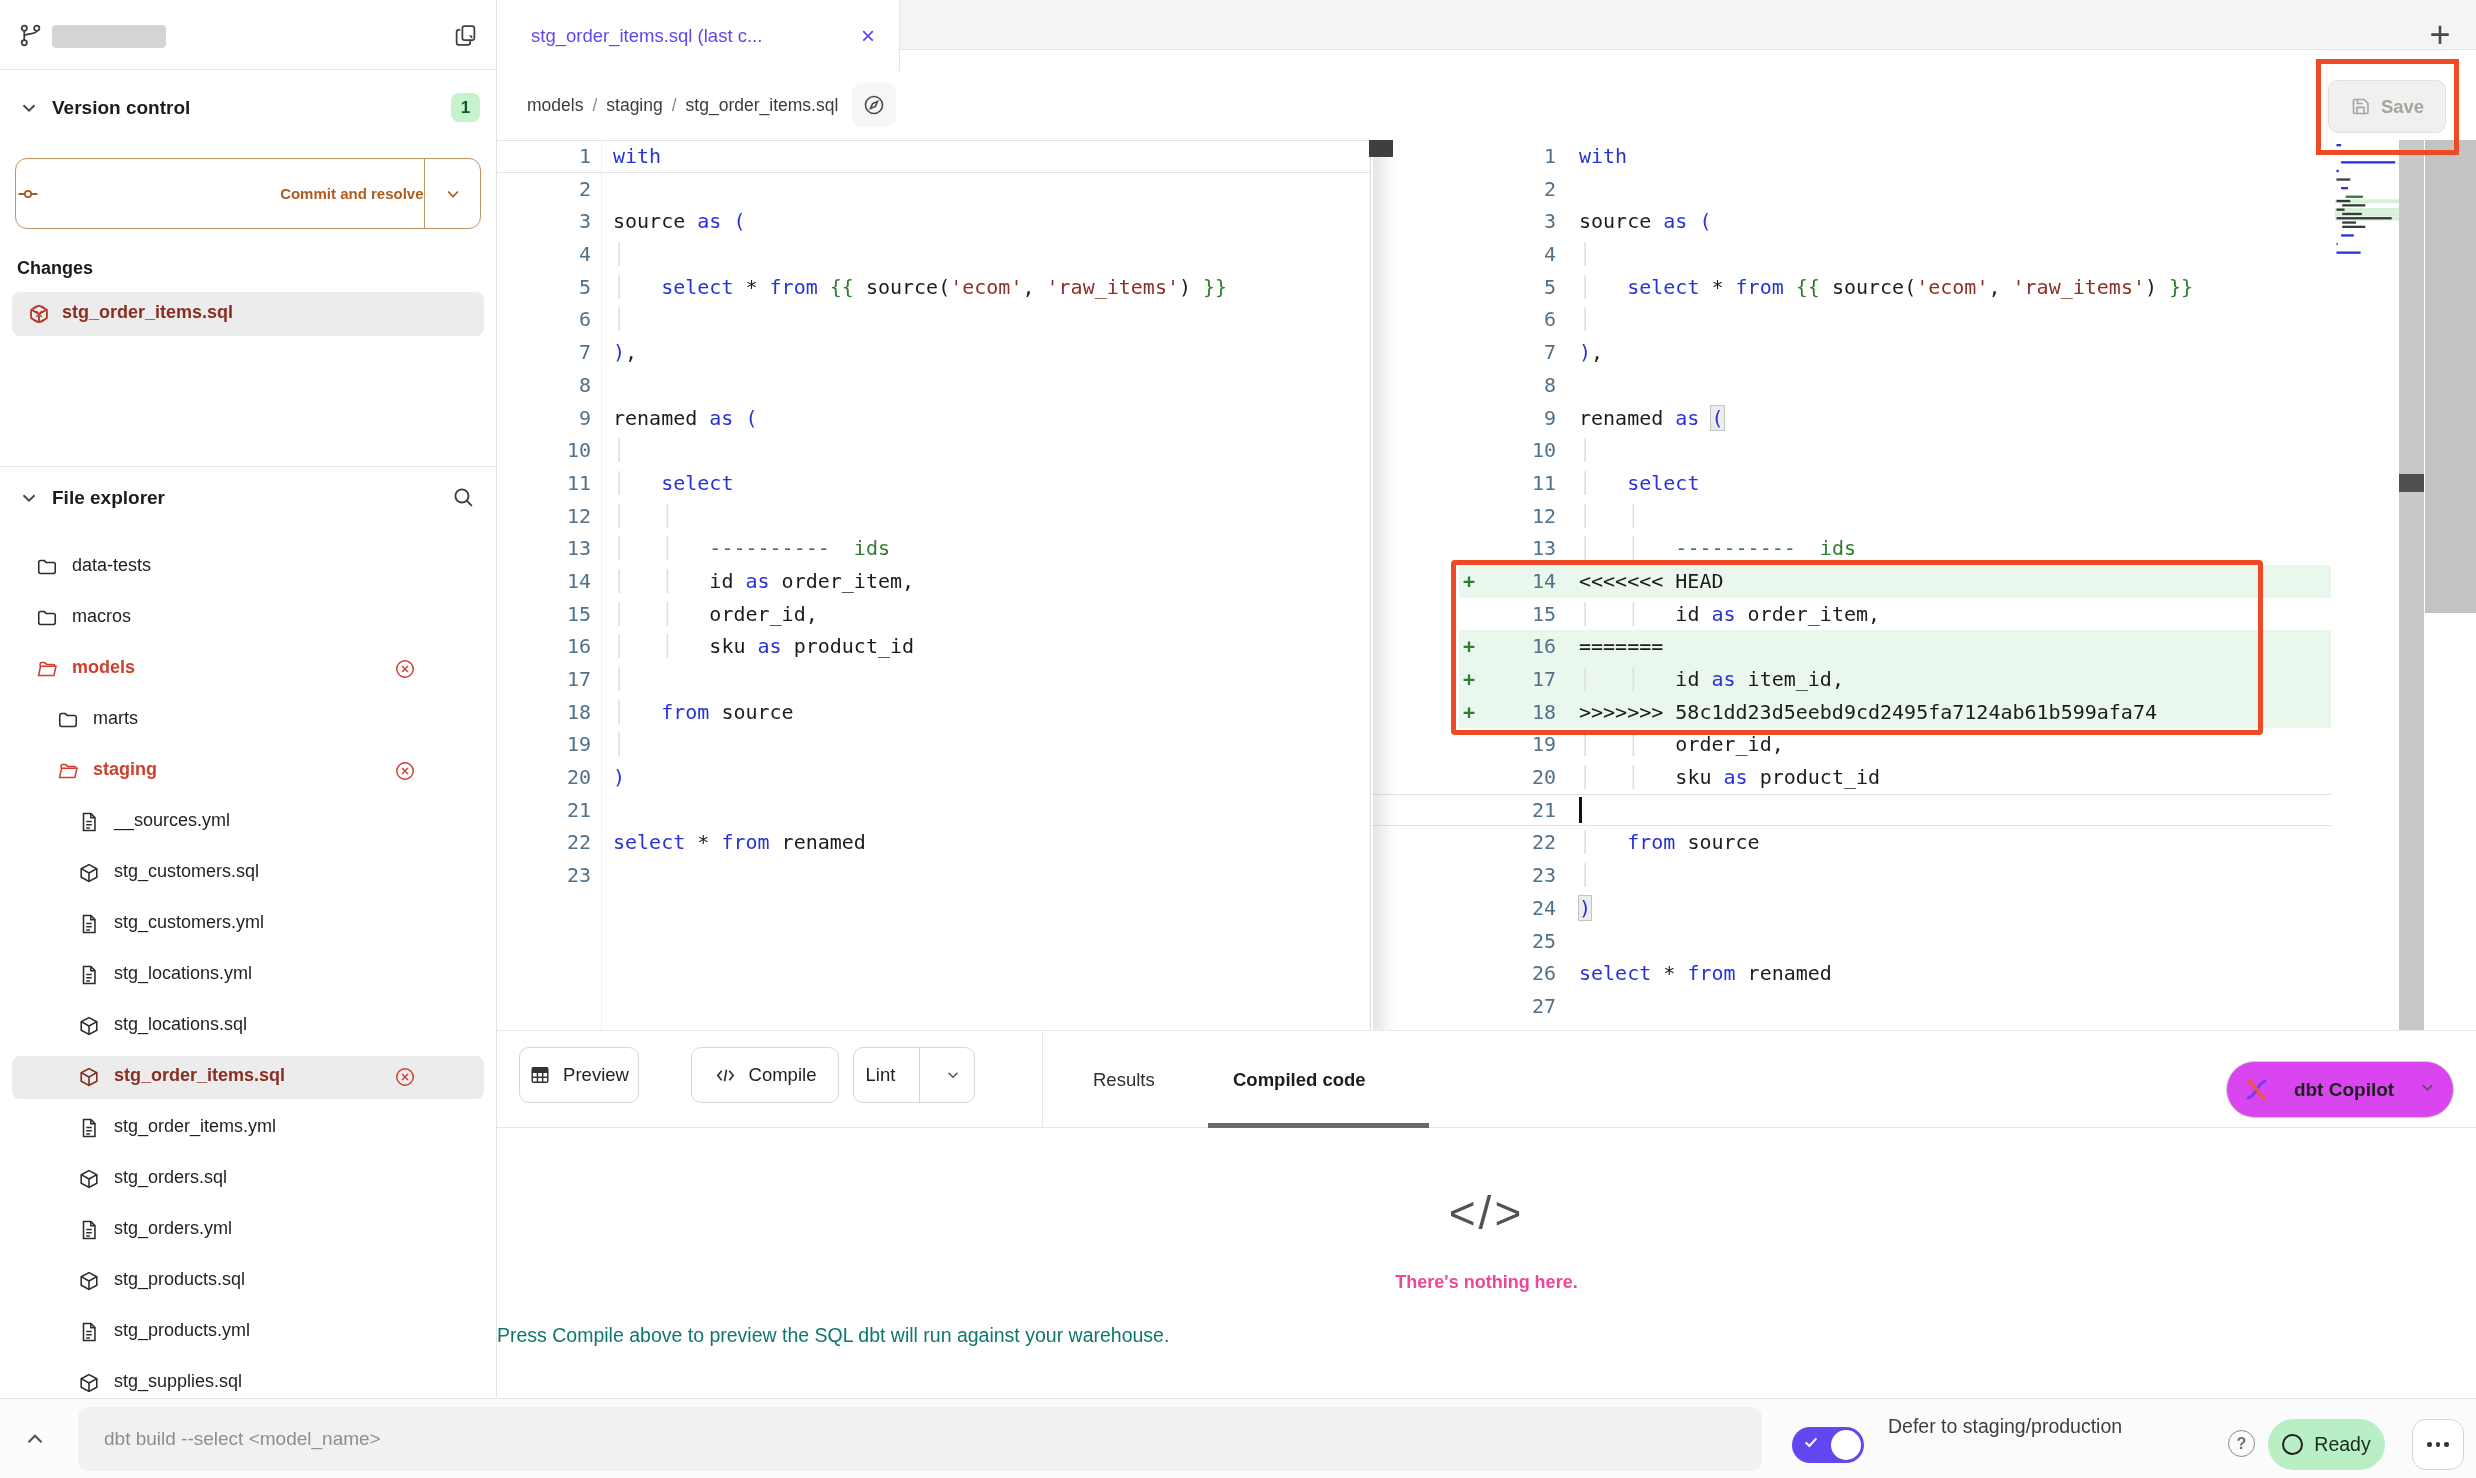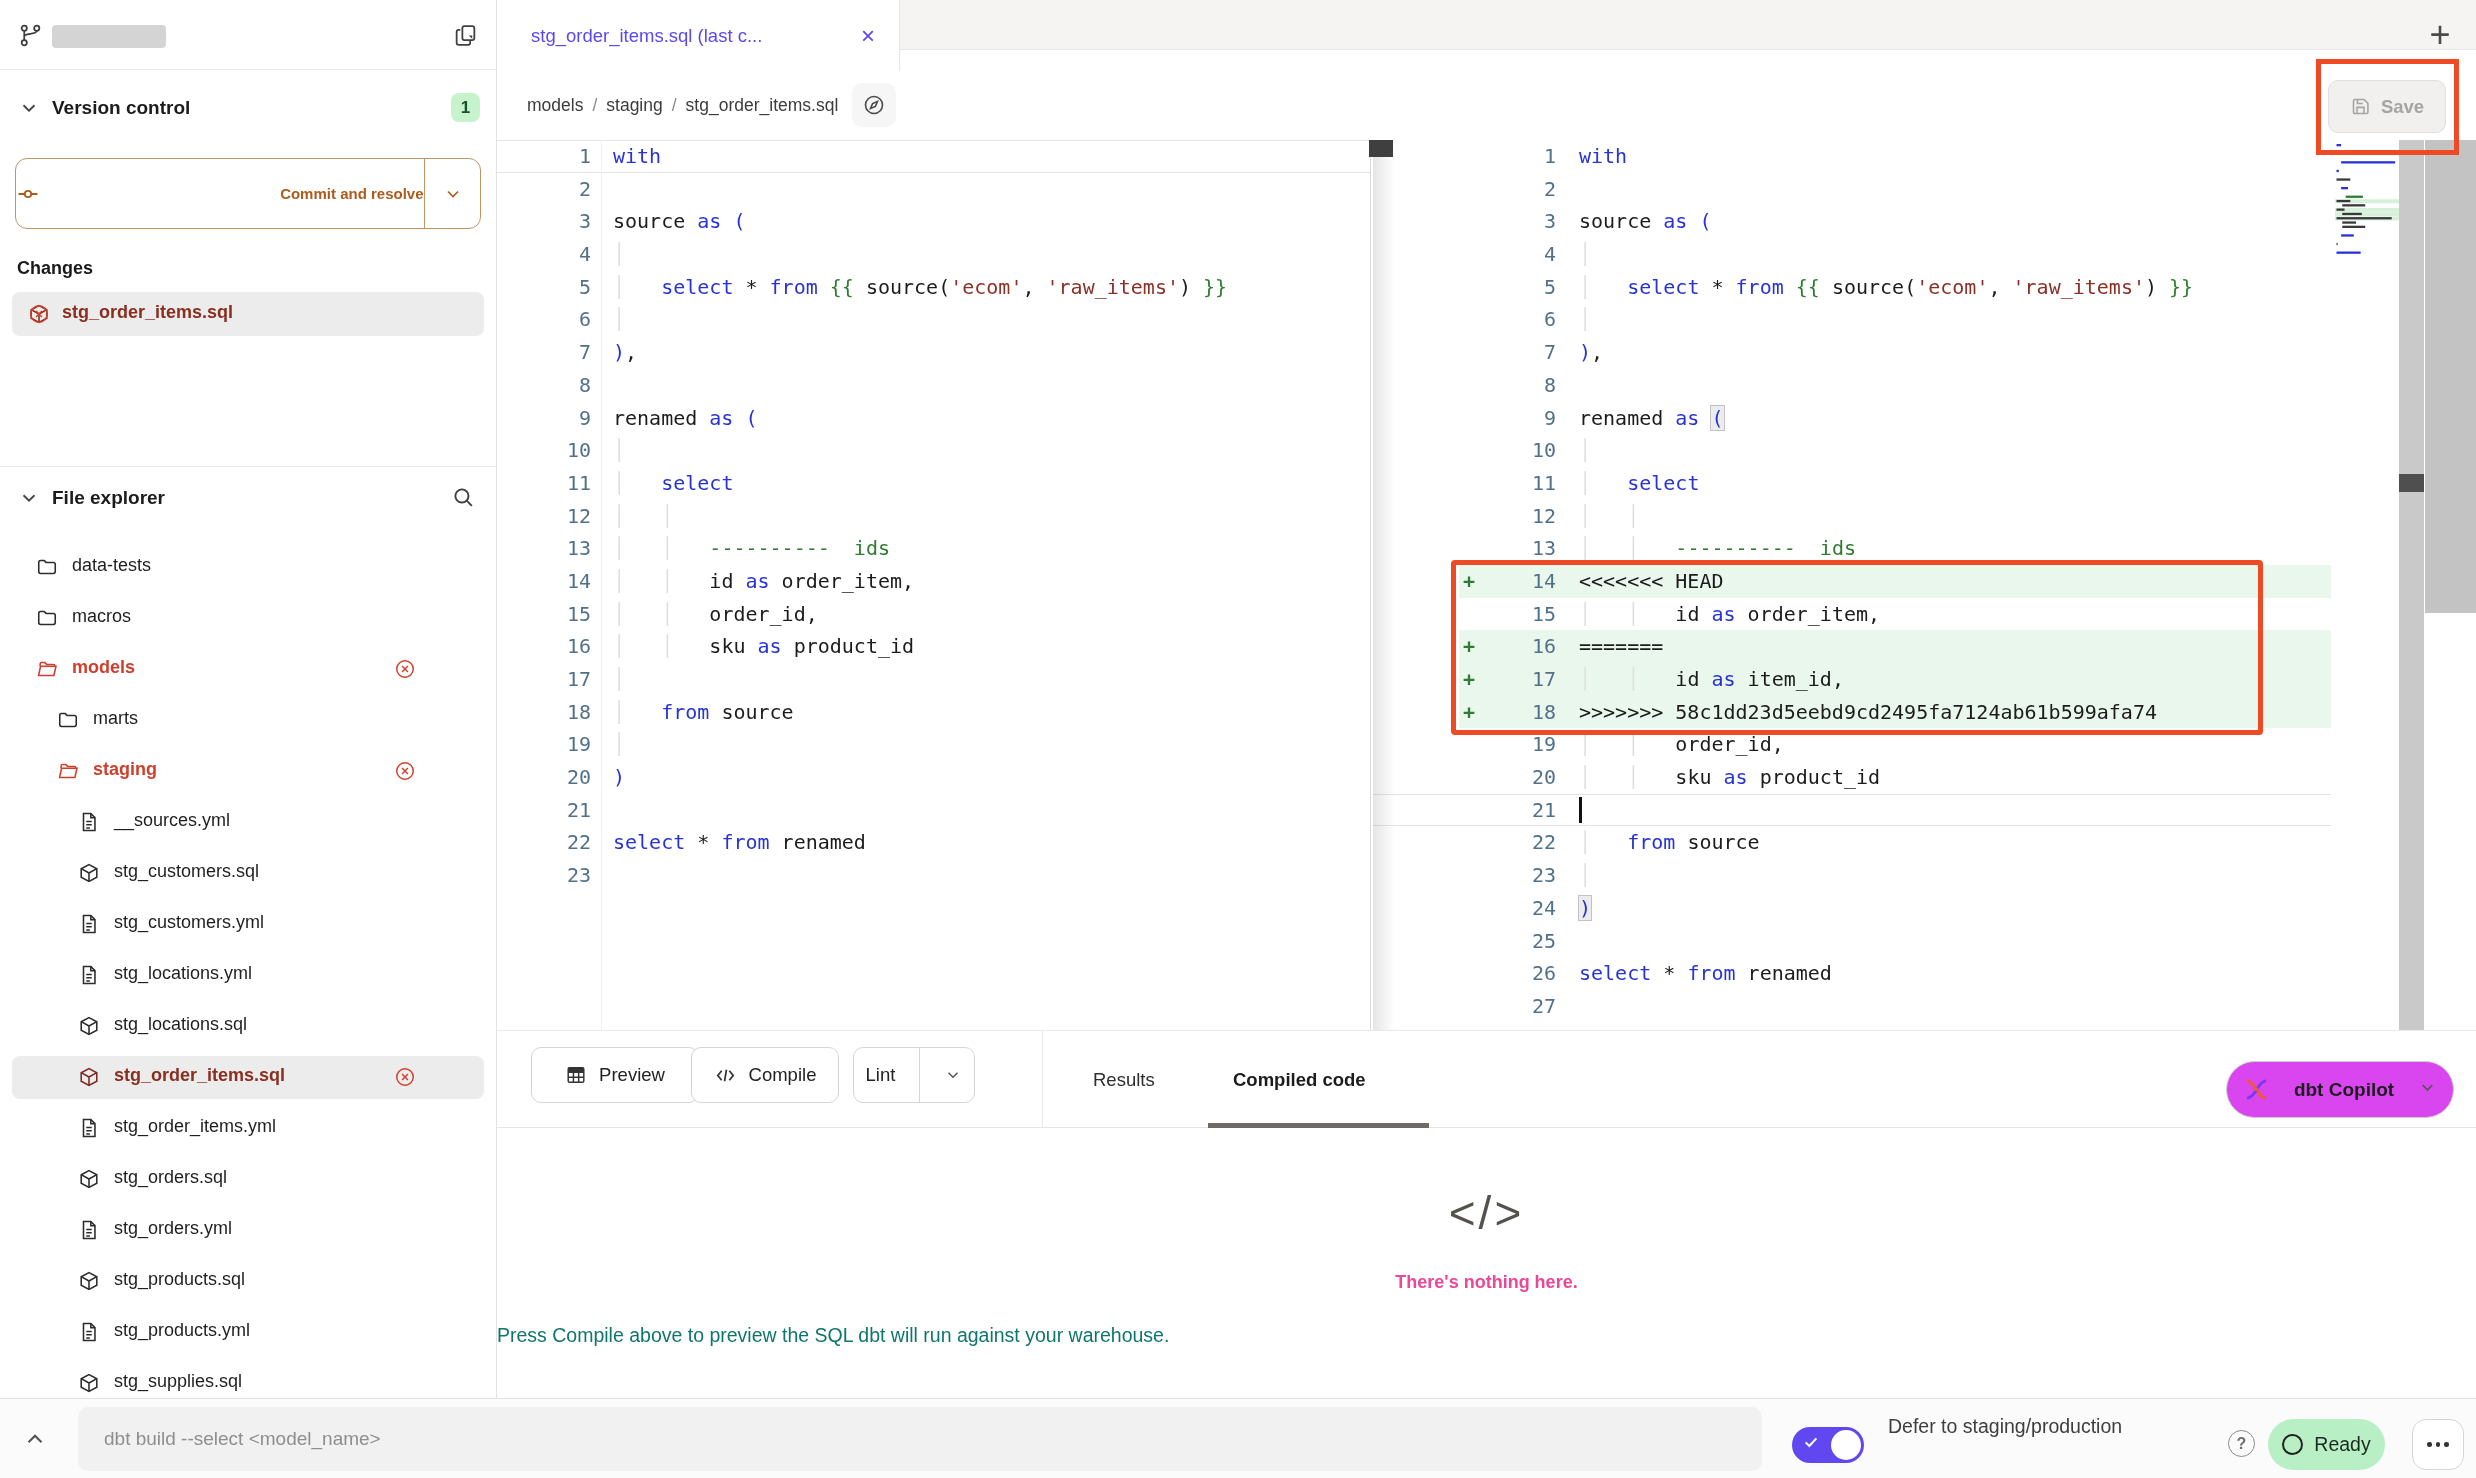--- a/index.html
+++ b/index.html
@@ -85,21 +85,21 @@
   
   .save-box{position:absolute;left:1819px;top:59px;width:143px;height:96px;border:5px solid #ee4a26;z-index:20}
   .save-btn{position:absolute;left:1831px;top:80px;width:118px;height:53px;background:#f1f0ef;border:1px solid #e2e0df;
     border-radius:10px;color:#a6a4a1;font-size:18.5px;font-weight:600;display:flex;align-items:center;justify-content:center;gap:10px;z-index:21}
   
   .toolbar{position:absolute;top:1030px;left:0;width:100%;height:98px;background:#fff;
     border-top:1px solid #eaeaea;border-bottom:1px solid #e7e7e7}
   .tbtn{position:absolute;top:16px;height:56px;border:1px solid #d8d6d4;border-radius:10px;background:#fff;
     display:flex;align-items:center;justify-content:center;gap:12px;font-size:18.5px;color:#222}
   .tbtn .ic{color:#333}
-  #btn-preview{left:34px;width:168px}
+  #btn-preview{left:22px;width:120px}
   #btn-compile{left:194px;width:148px}
   #btn-lint{left:356px;width:122px;padding:0}
   .lint-main{flex:1;display:flex;align-items:center;justify-content:center;height:100%}
   .lint-sep{width:1px;height:100%;background:#d8d6d4}
   .lint-caret{width:42px;display:flex;align-items:center;justify-content:center;height:100%;color:#555}
   .vdiv{position:absolute;left:545px;top:0;bottom:0;width:1px;background:#e8e8e8}
   .rtab{position:absolute;top:0;height:97px;display:flex;align-items:center;font-size:18.5px;color:#2e2e2e}
   #rtab-results{left:596px}
   #rtab-compiled{left:736px;font-weight:600;color:#1d1d1d}
   .tab-underline{position:absolute;left:711px;top:92px;width:221px;height:5px;background:#6f6a66}

